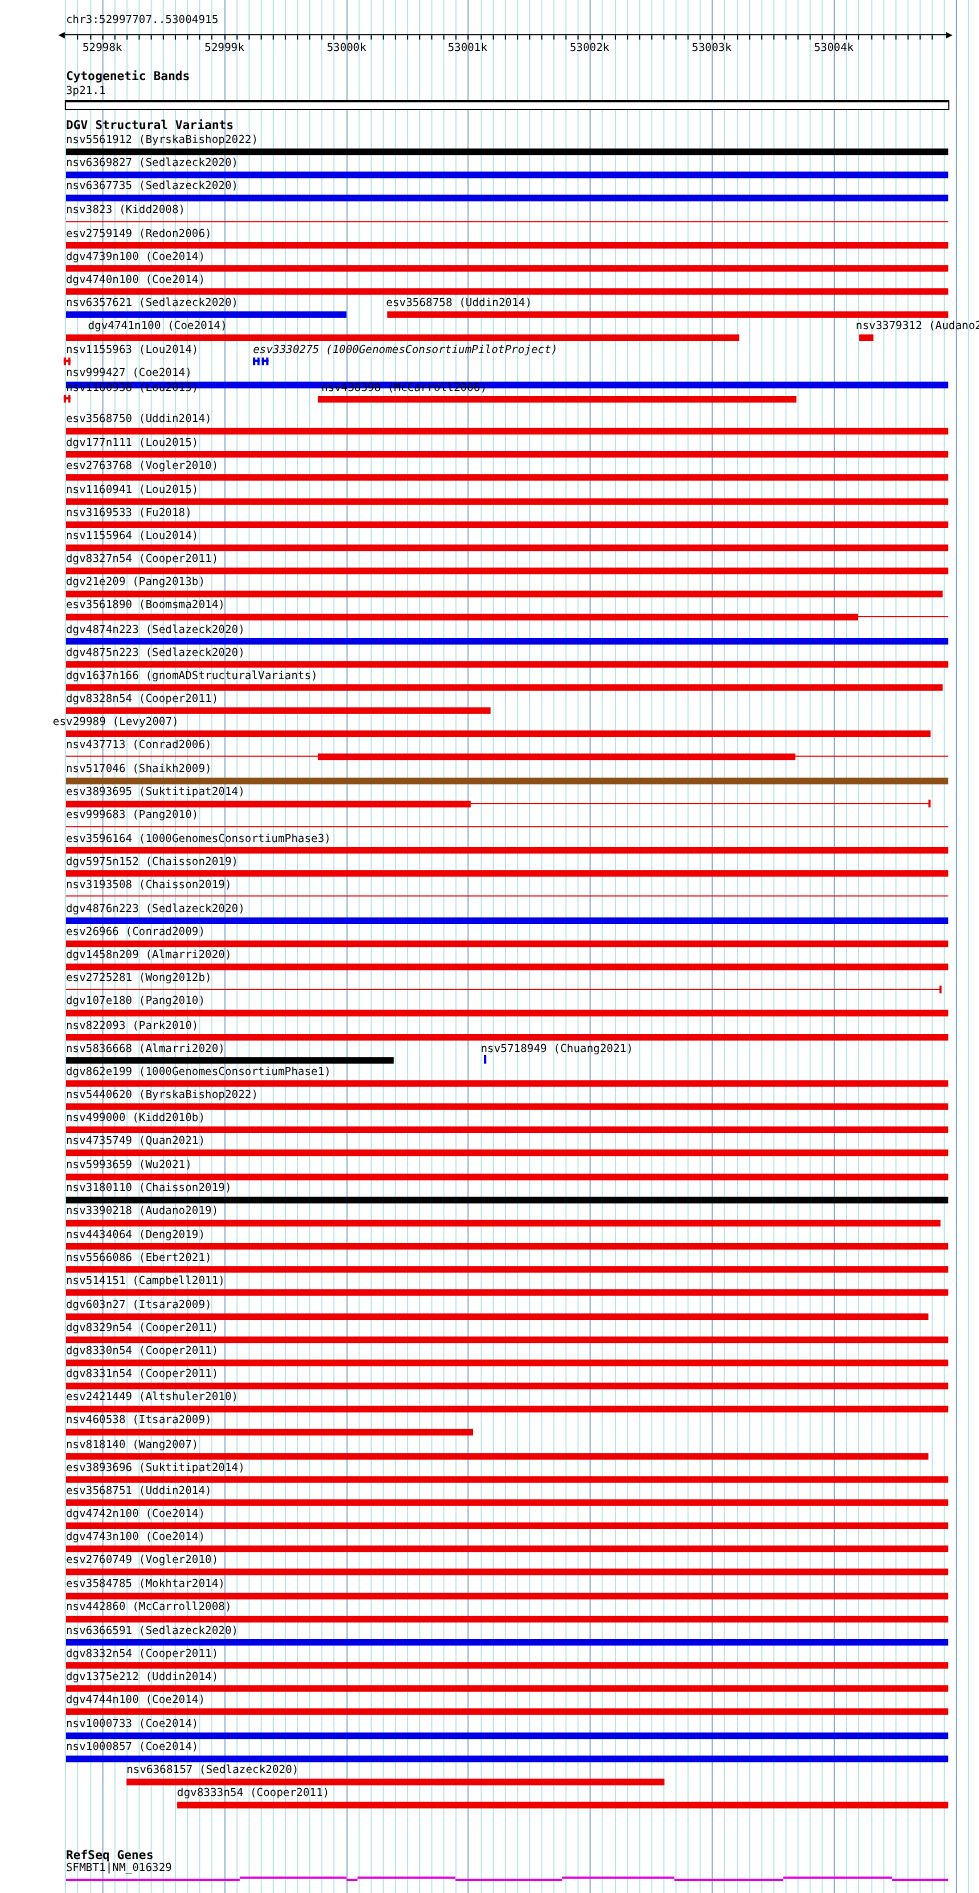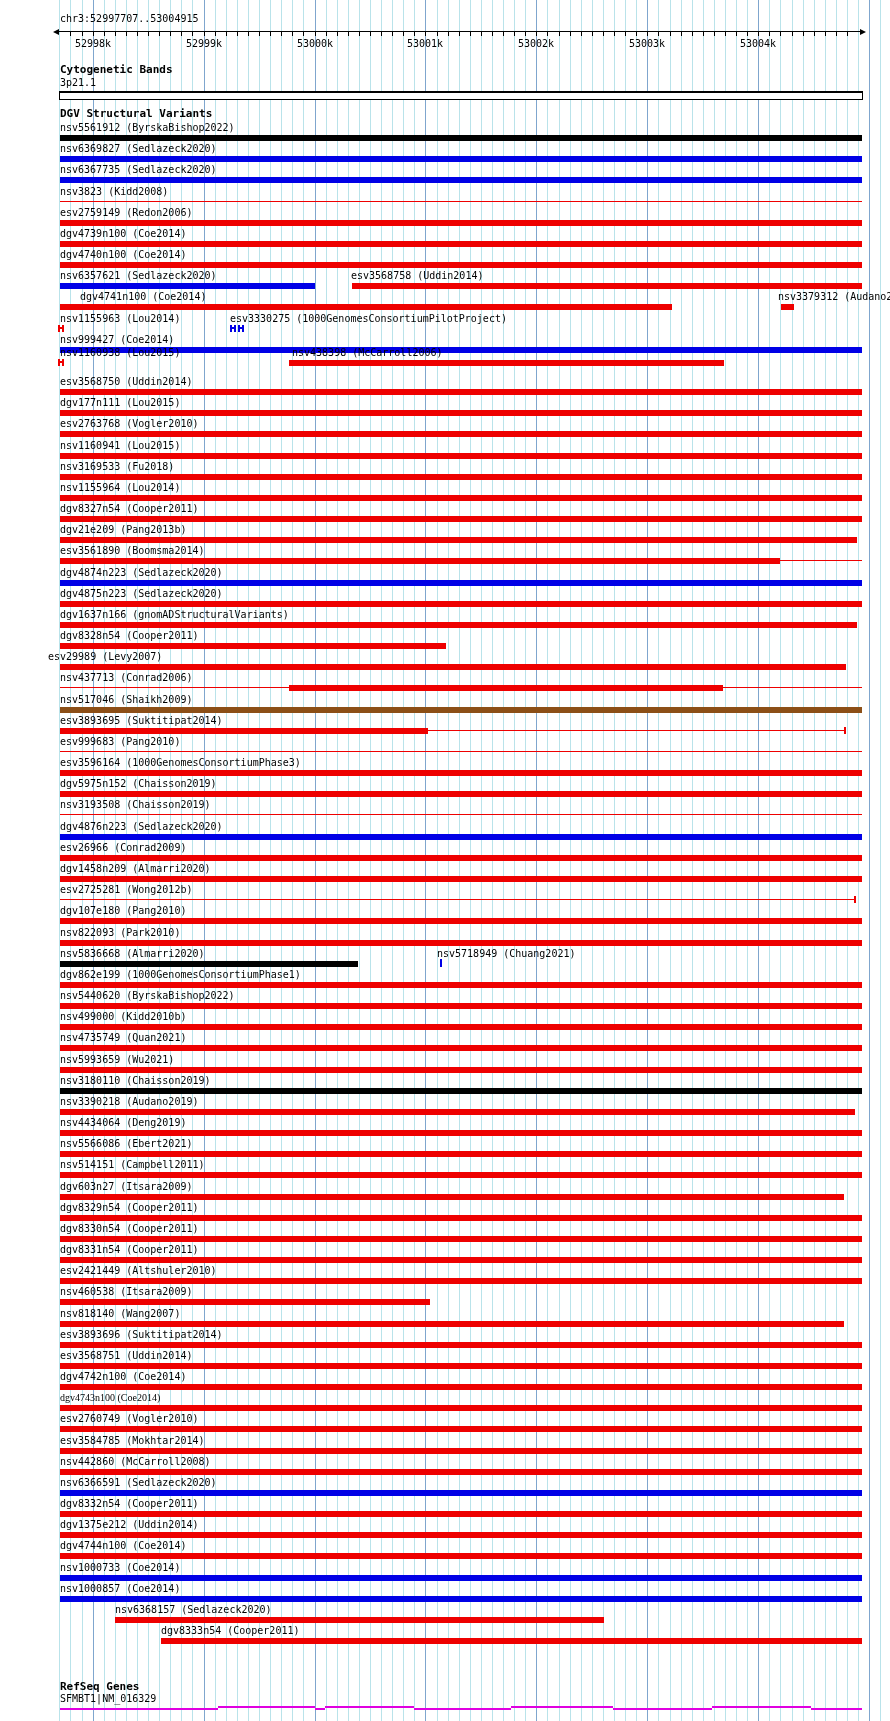--- a/index.html
+++ b/index.html
@@ -244,21 +244,21 @@
         <div class="vbar T" style="left: 352px; width: 510px; background: rgb(238, 0, 0);"></div>
       </div>
       <div class="vrow" style="top: 291.4px;">
         <span class="vlabel" style="left: 60px; margin-left: 20px;">dgv4741n100 (Coe2014)</span>
         <span class="vlabel" style="left: 778px;">nsv3379312 (Audano2</span>
         <div class="vbar T" style="left: 60px; width: 612px; background: rgb(238, 0, 0);"></div>
         <div class="vbar T" style="left: 781px; width: 13px; background: rgb(238, 0, 0);"></div>
       </div>
       <div class="vrow" style="top: 312.5px;">
         <span class="vlabel" style="left: 60px;">nsv1155963 (Lou2014)</span>
-        <span class="vlabel" style="left: 230px;">esv3330275 (1000GenomesConsortiumPilotProject)</span>
+        <span class="vlabel" style="left: 230px; font-style: italic;">esv3330275 (1000GenomesConsortiumPilotProject)</span>
         <div class="mk" style="left: 58px; top: 12px; width: 6px; height: 7px;">
           <div class="vert" style="left: 0px; background: rgb(238, 0, 0);"></div>
           <div class="vert" style="right: 0px; background: rgb(238, 0, 0);"></div>
           <div class="mid" style="background: rgb(238, 0, 0);"></div>
         </div>
         <div class="mk" style="left: 230px; top: 12px; width: 6px; height: 7px;">
           <div class="vert" style="left: 0px; background: rgb(0, 0, 230);"></div>
           <div class="vert" style="right: 0px; background: rgb(0, 0, 230);"></div>
           <div class="mid" style="background: rgb(0, 0, 230);"></div>
         </div>
@@ -474,21 +474,21 @@
         <div class="vbar T" style="left: 60px; width: 802px; background: rgb(238, 0, 0);"></div>
       </div>
       <div class="vrow" style="top: 1349.9px;">
         <span class="vlabel" style="left: 60px;">esv3568751 (Uddin2014)</span>
         <div class="vbar T" style="left: 60px; width: 802px; background: rgb(238, 0, 0);"></div>
       </div>
       <div class="vrow" style="top: 1371px;">
         <span class="vlabel" style="left: 60px;">dgv4742n100 (Coe2014)</span>
         <div class="vbar T" style="left: 60px; width: 802px; background: rgb(238, 0, 0);"></div>
       </div>
-      <div class="vrow" style="top: 1392.2px; font-family: Liberation Serif, serif;">
+      <div class="vrow" style="top: 1392.2px;">
         <span class="vlabel" style="left: 60px;">dgv4743n100 (Coe2014)</span>
         <div class="vbar T" style="left: 60px; width: 802px; background: rgb(238, 0, 0);"></div>
       </div>
       <div class="vrow" style="top: 1413.4px;">
         <span class="vlabel" style="left: 60px;">esv2760749 (Vogler2010)</span>
         <div class="vbar T" style="left: 60px; width: 802px; background: rgb(238, 0, 0);"></div>
       </div>
       <div class="vrow" style="top: 1434.5px;">
         <span class="vlabel" style="left: 60px;">esv3584785 (Mokhtar2014)</span>
         <div class="vbar T" style="left: 60px; width: 802px; background: rgb(238, 0, 0);"></div>

